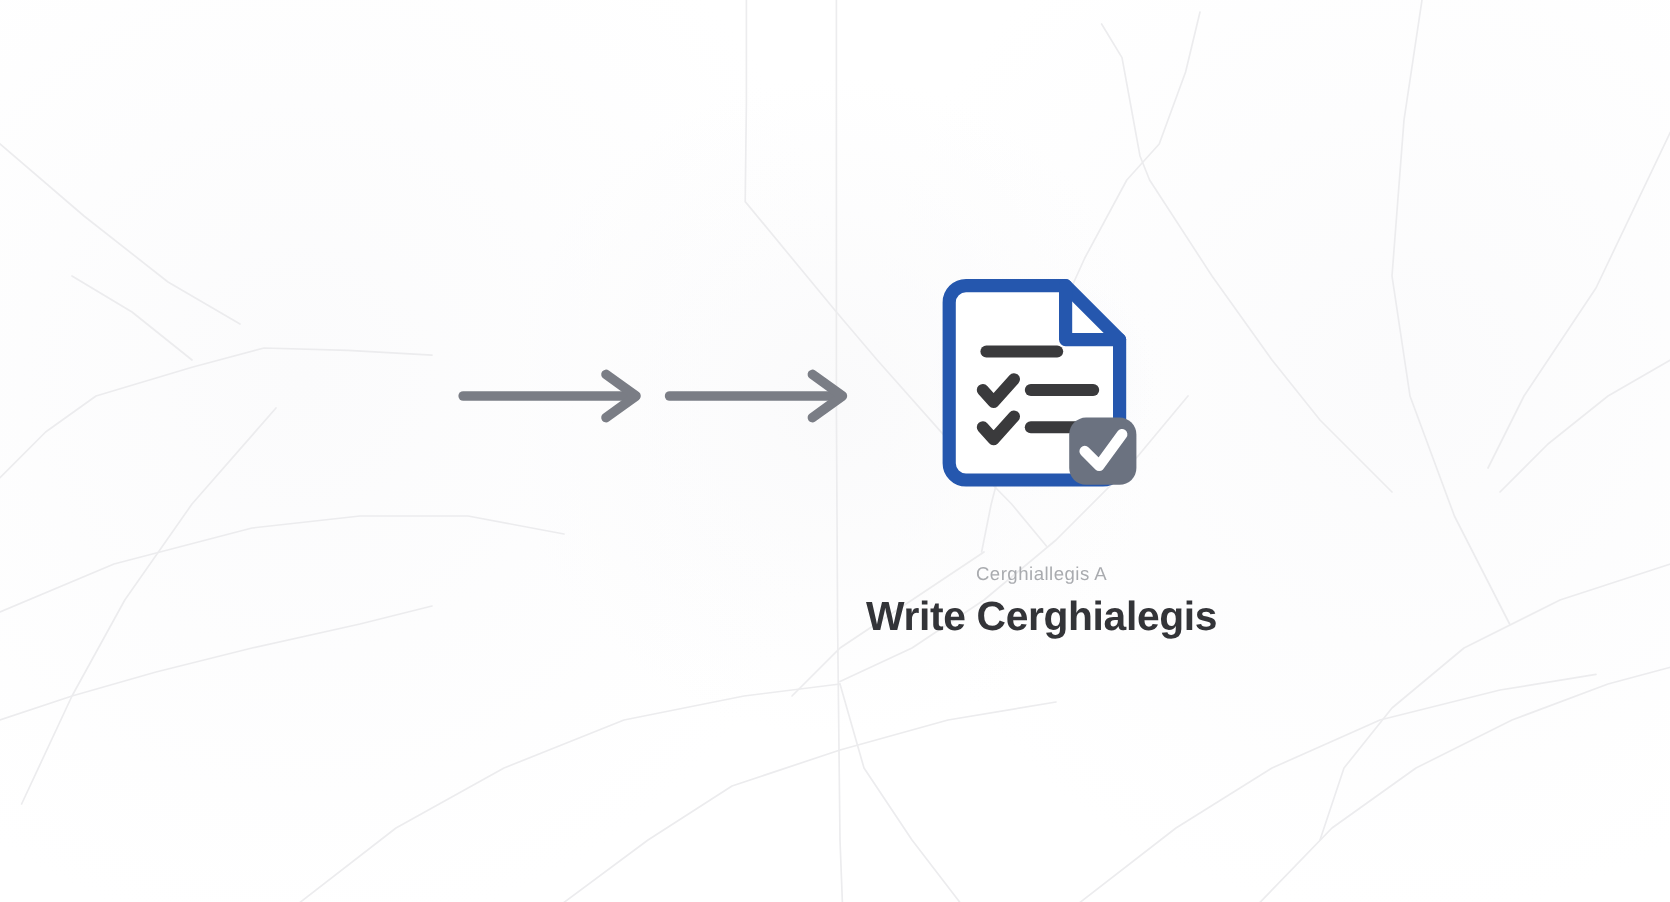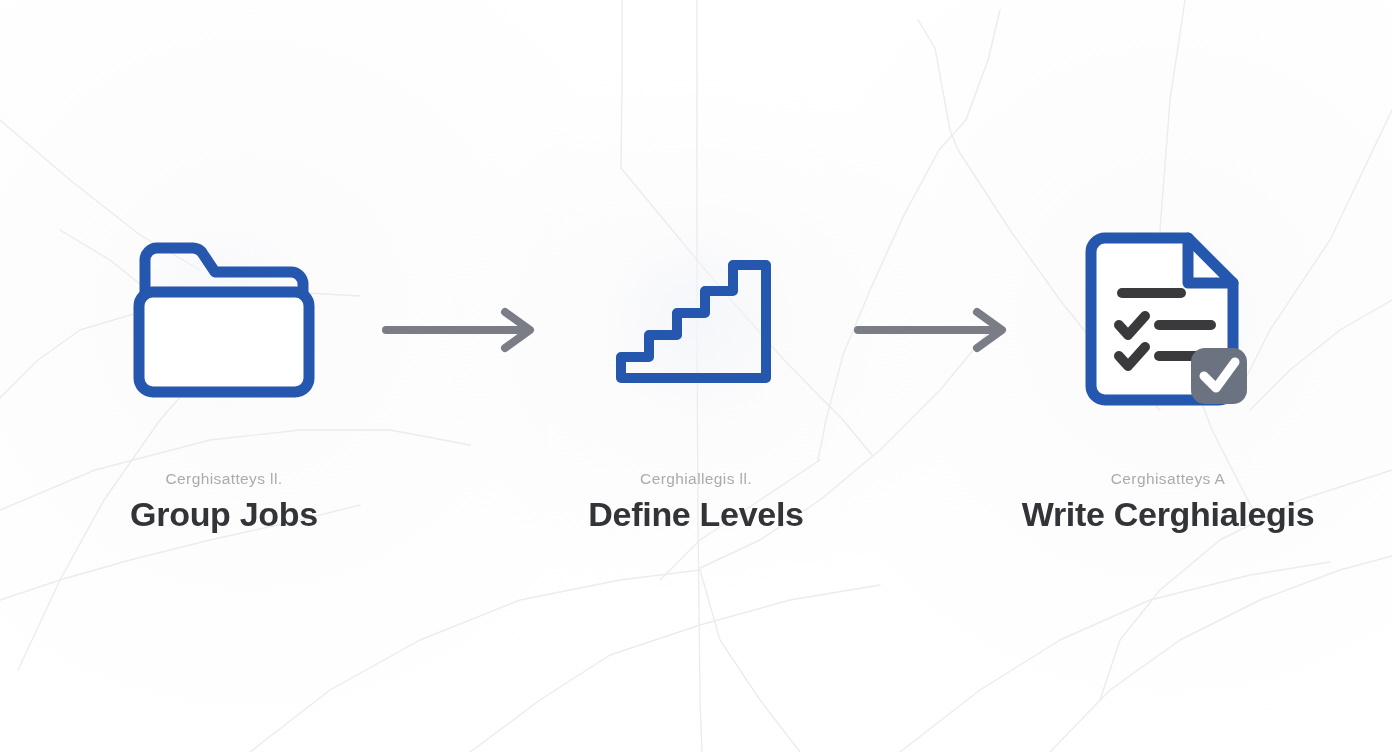--- a/index.html
+++ b/index.html
@@ -132,51 +132,28 @@
       <polyline points="1050,752 1110,690 1180,640 1260,600 1340,570 1392,556"></polyline>
       <polyline points="820,460 760,500 700,540 660,580"></polyline>
       <polyline points="1392,300 1340,330 1290,370 1250,410"></polyline>
       <polyline points="60,230 110,260 160,300"></polyline>
       <polyline points="0,120 70,180 140,235 200,270"></polyline>
     </g>
   </svg>
 
   <div id="flow">
 
-    <div class="step">
-      <div class="step-icon">
-        <div class="icon-glow"></div>
-        <svg width="186" height="170" viewBox="0 0 186 170" fill="none" xmlns="http://www.w3.org/2000/svg">
-
-          <path d="M14 72 L14 26 A12 12 0 0 1 26 14 L62 14 A12 12 0 0 1 72 20 L84 38 L160 38 A12 12 0 0 1 172 50 L172 72" stroke="#2557ae" stroke-width="11" stroke-linecap="round" stroke-linejoin="round" fill="none"></path>
-
-          <rect x="8" y="58" width="170" height="100" rx="14" stroke="#2557ae" stroke-width="11" fill="#ffffff"></rect>
-        </svg>
-      </div>
-      <div class="step-caption">Cerghisatteys ll.</div>
-      <div class="step-title">Group Jobs</div>
-    </div>
 
     <div class="arrow">
       <svg width="160" height="48" viewBox="0 0 160 48" fill="none" xmlns="http://www.w3.org/2000/svg">
         <line x1="6" y1="24" x2="140" y2="24" stroke="#7a7d85" stroke-width="8" stroke-linecap="round"></line>
         <polyline points="125,6 150,24 125,42" stroke="#7a7d85" stroke-width="8" fill="none" stroke-linecap="round" stroke-linejoin="round"></polyline>
       </svg>
     </div>
 
-    <div class="step">
-      <div class="step-icon">
-        <div class="icon-glow"></div>
-        <svg width="165" height="132" viewBox="0 0 165 132" fill="none" xmlns="http://www.w3.org/2000/svg">
-          <path d="M7 125 L7 104 L35 104 L35 82 L63 82 L63 60 L91 60 L91 38 L119 38 L119 12 L152 12 L152 125 Z" stroke="#2557ae" stroke-width="10" fill="none" stroke-linejoin="round" stroke-linecap="round"></path>
-        </svg>
-      </div>
-      <div class="step-caption">Cerghiallegis ll.</div>
-      <div class="step-title">Define Levels</div>
-    </div>
 
     <div class="arrow">
       <svg width="160" height="48" viewBox="0 0 160 48" fill="none" xmlns="http://www.w3.org/2000/svg">
         <line x1="6" y1="24" x2="140" y2="24" stroke="#7a7d85" stroke-width="8" stroke-linecap="round"></line>
         <polyline points="125,6 150,24 125,42" stroke="#7a7d85" stroke-width="8" fill="none" stroke-linecap="round" stroke-linejoin="round"></polyline>
       </svg>
     </div>
 
     <div class="step">
       <div class="step-icon">
@@ -192,18 +169,18 @@
             <polyline points="36,95 45,105 62,86" stroke="#3a3a3c" stroke-width="10" fill="none" stroke-linecap="round" stroke-linejoin="round"></polyline>
             <line x1="76" y1="95" x2="128" y2="95" stroke="#3a3a3c" stroke-width="10" stroke-linecap="round"></line>
 
             <polyline points="36,126 45,136 62,117" stroke="#3a3a3c" stroke-width="10" fill="none" stroke-linecap="round" stroke-linejoin="round"></polyline>
             <line x1="76" y1="126" x2="118" y2="126" stroke="#3a3a3c" stroke-width="10" stroke-linecap="round"></line>
 
             <rect x="108" y="118" width="56" height="56" rx="14" fill="#6b7280"></rect>
             <polyline points="121,146 133,158 152,132" stroke="#ffffff" stroke-width="9" fill="none" stroke-linecap="round" stroke-linejoin="round"></polyline>
         </svg>
       </div>
-      <div class="step-caption">Cerghisatteys A</div>
+      <div class="step-caption">Cerghiallegis A</div>
       <div class="step-title">Write Cerghialegis</div>
     </div>
 
   </div>
 </div>
 
 </body></html>

